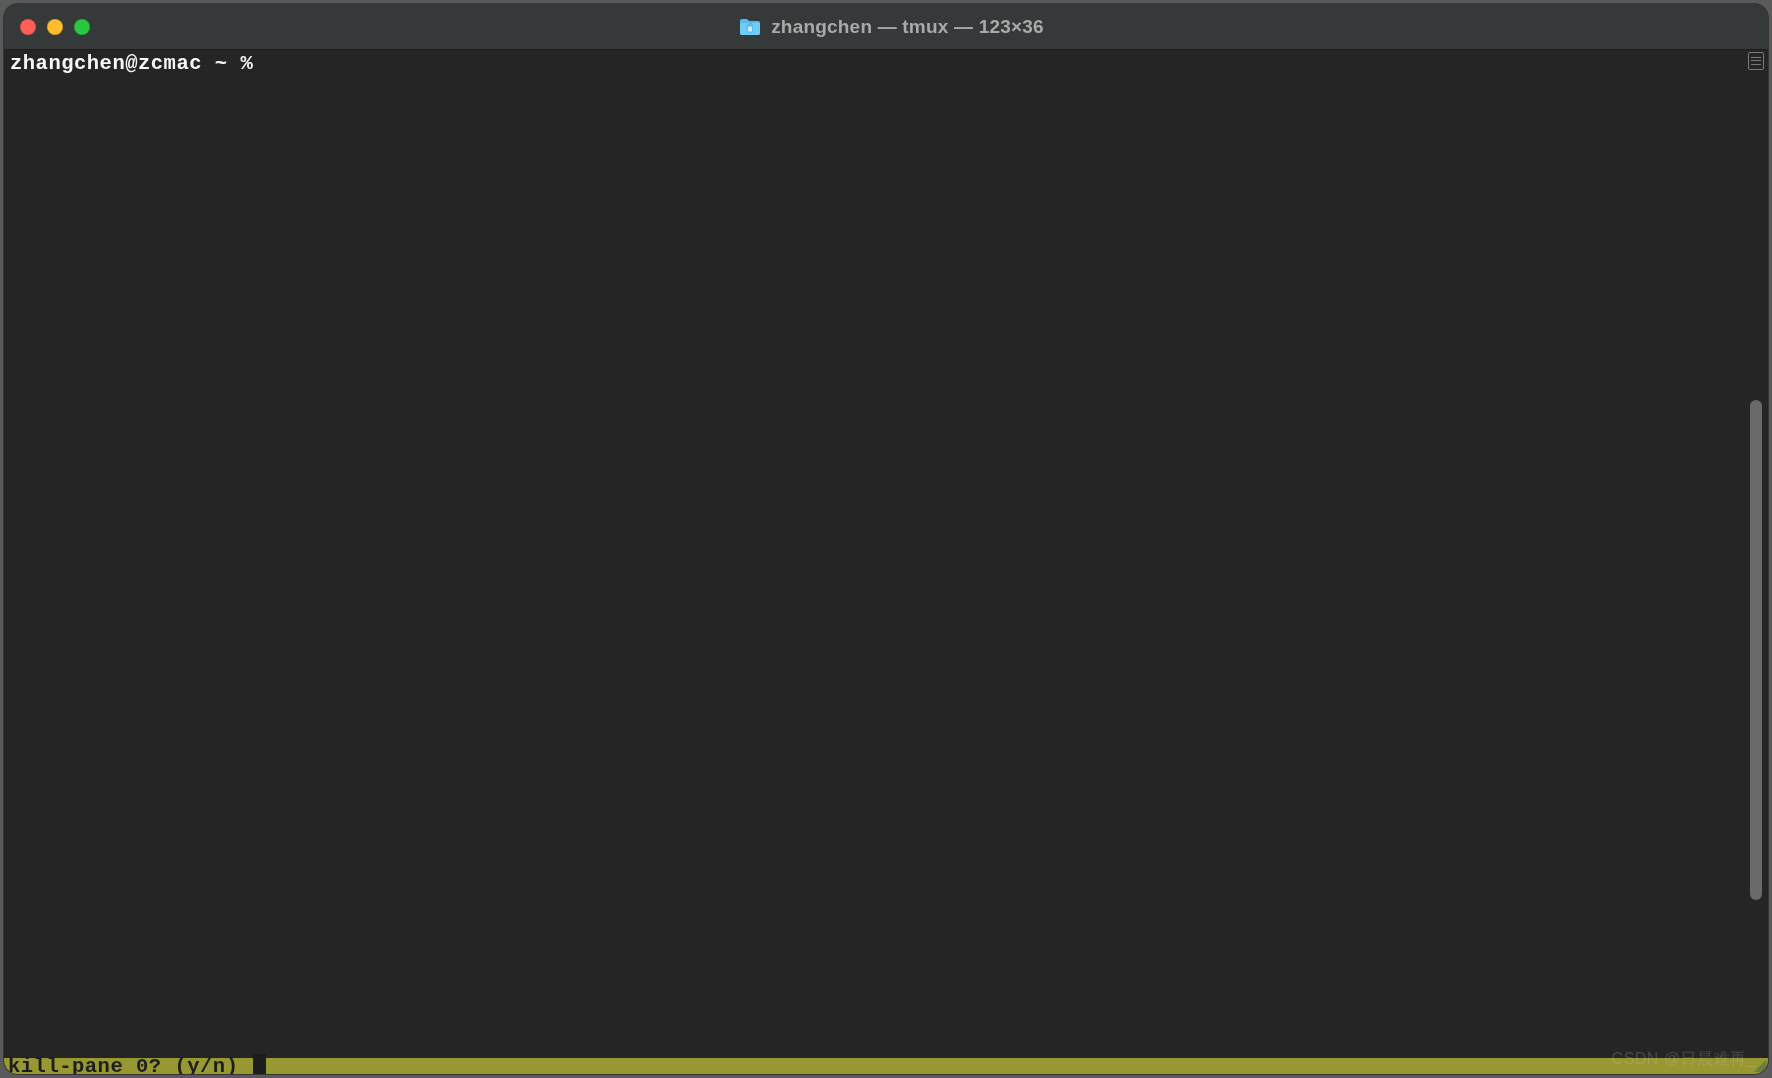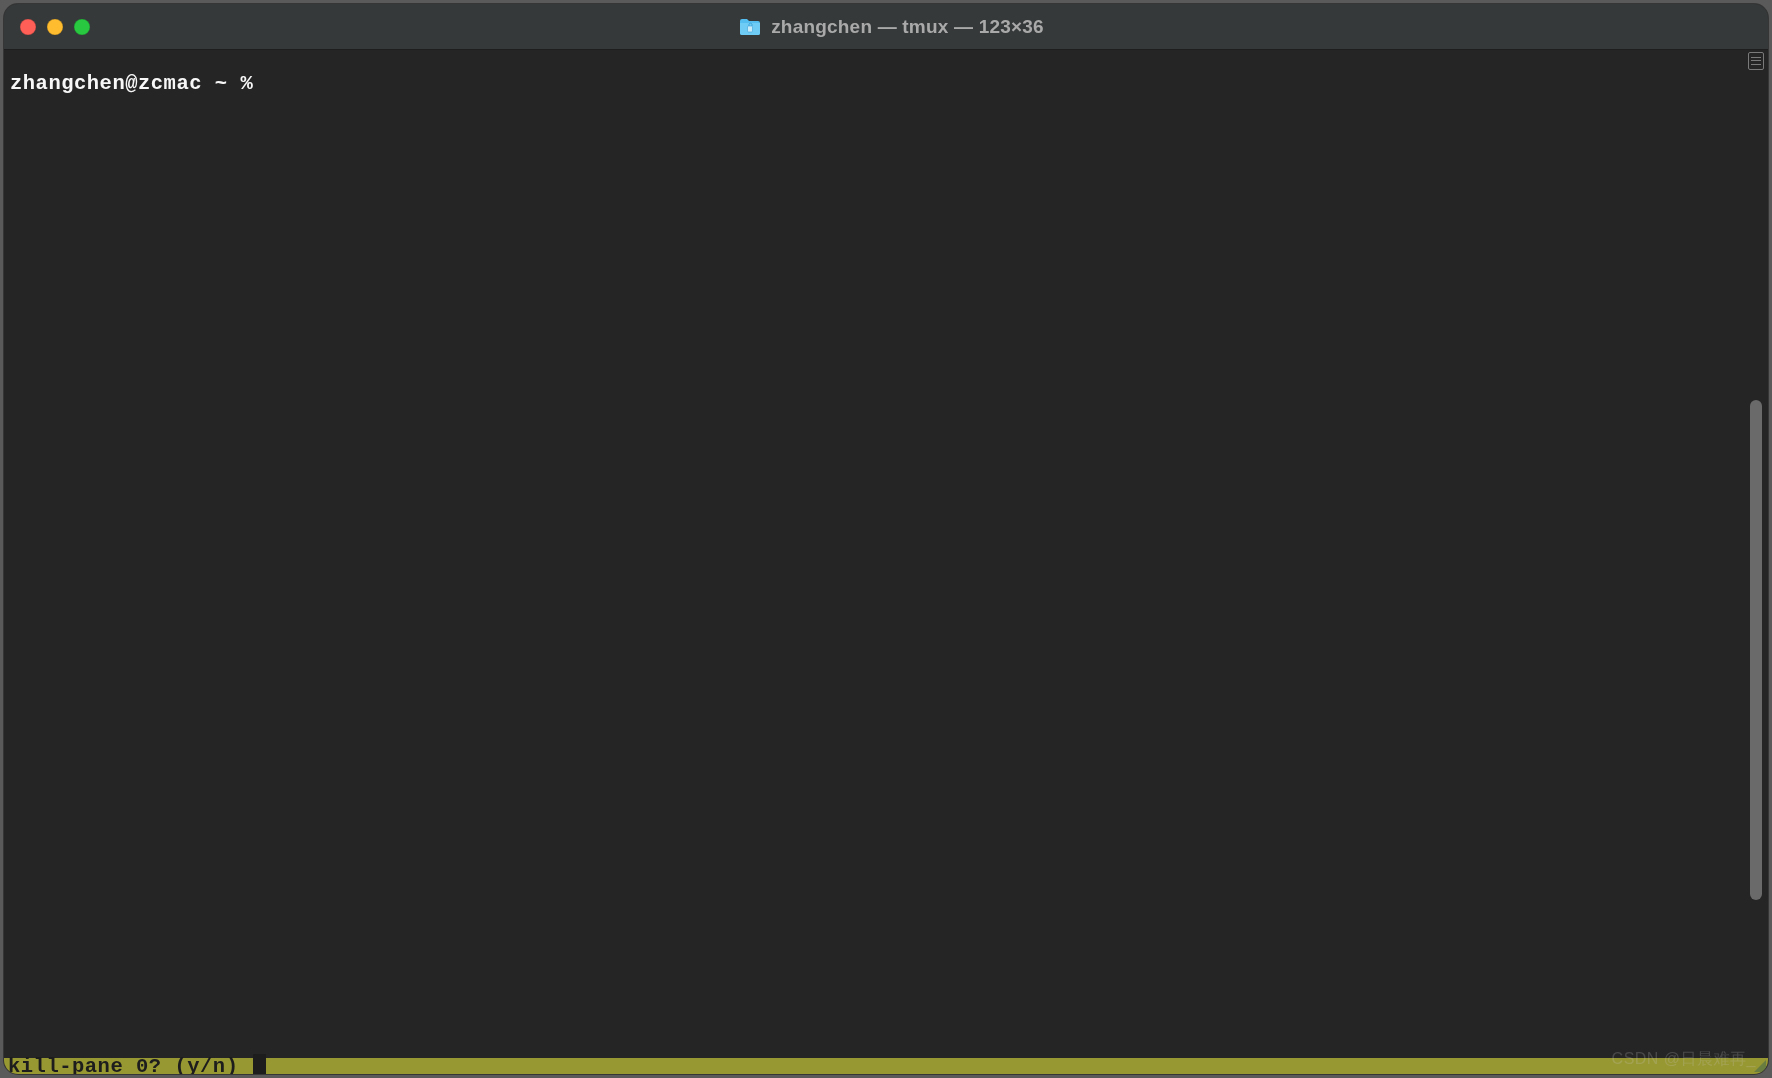--- a/index.html
+++ b/index.html
@@ -82,21 +82,21 @@
     }
     .terminal-body {
       flex: 1;
       background: #252525;
       position: relative;
       display: flex;
       flex-direction: column;
     }
     .terminal-content {
       flex: 1;
-      padding: 20px 6px;
+      padding: 0 6px;
       color: #f7f7f7;
       font-size: 20.5px;
       line-height: 1.35;
       white-space: pre;
       letter-spacing: 0.5px;
       font-weight: 600;
     }
     .status-bar {
       height: 16px;
       background: #989833;

